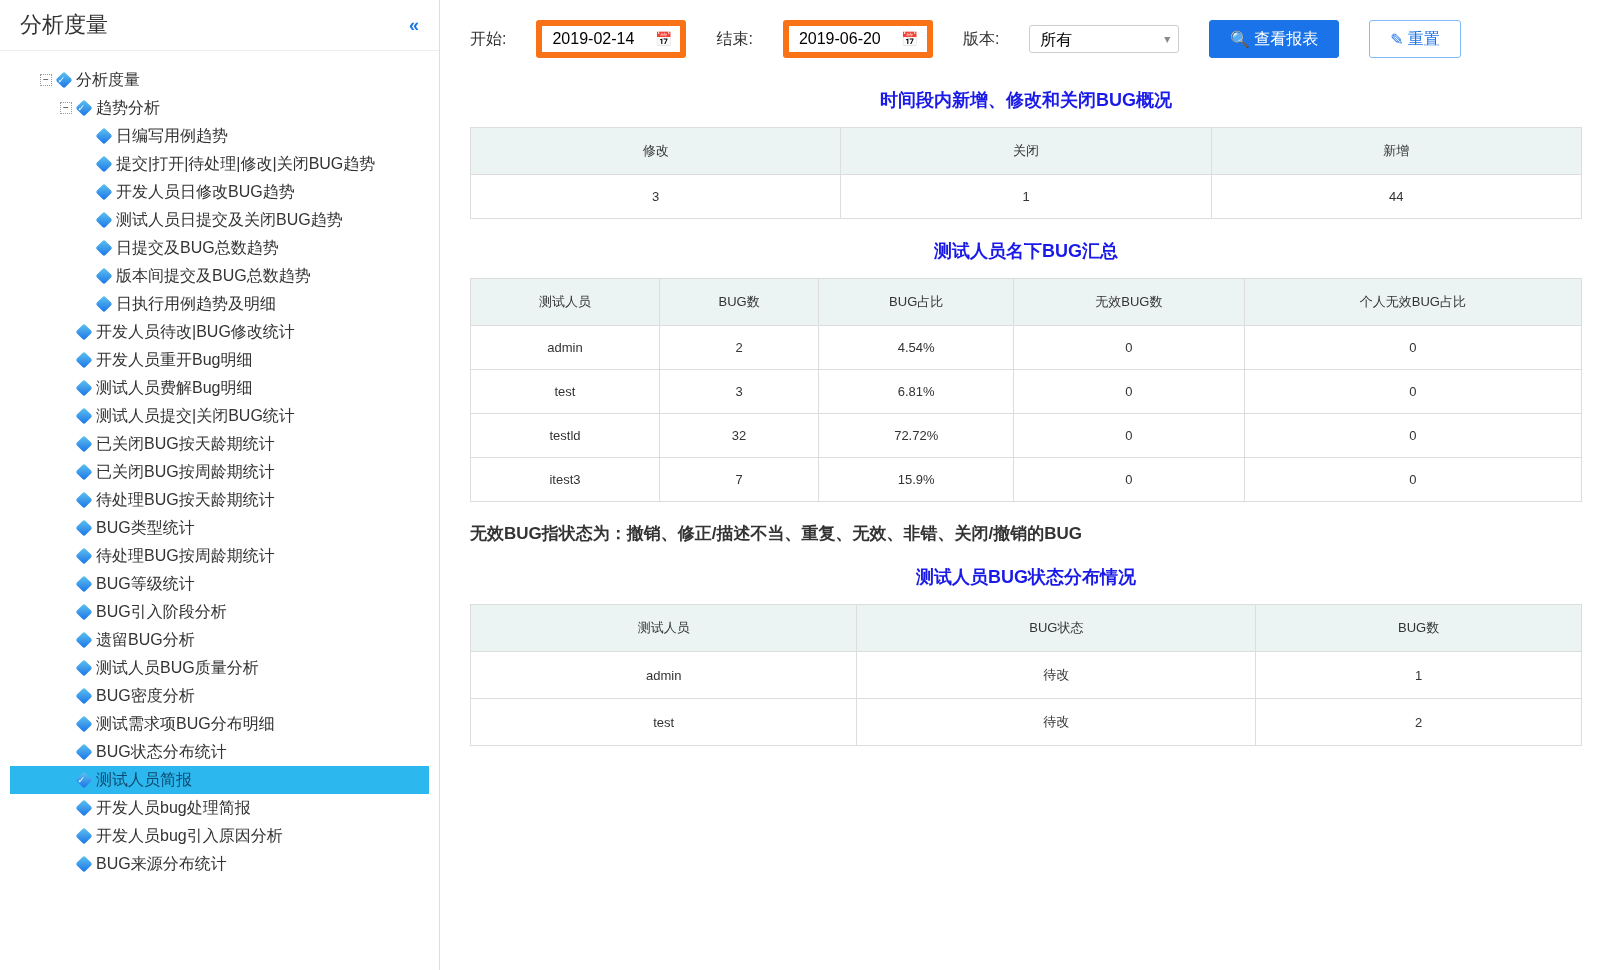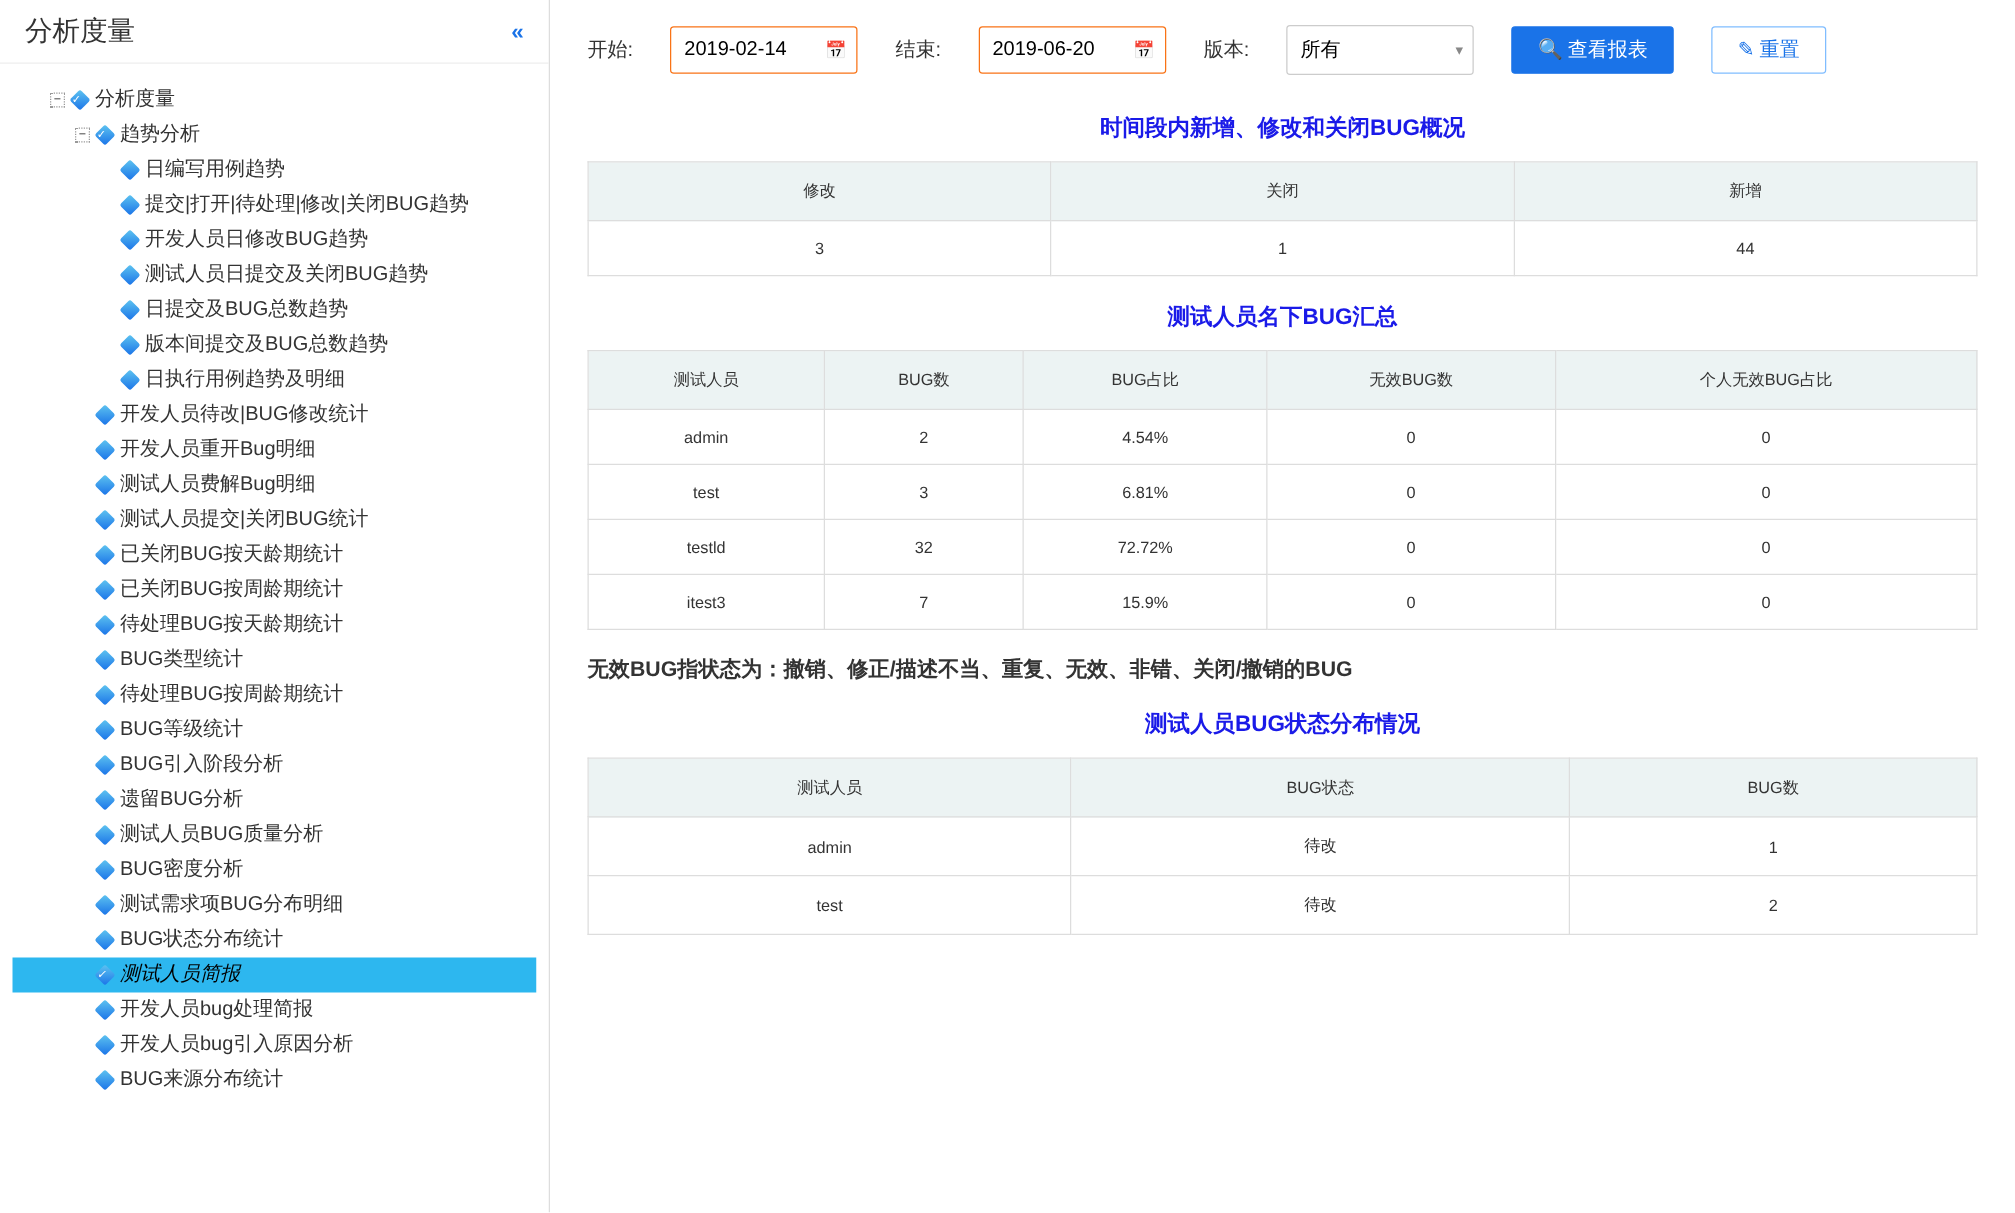--- a/index.html
+++ b/index.html
@@ -12,28 +12,28 @@
     .tree { padding: 15px 10px; }
     .tree-node { display: flex; align-items: center; padding: 2px 0; cursor: pointer; line-height: 1.5; }
     .tree-node .indent { display: inline-block; }
     .tree-toggle { width: 12px; height: 12px; border: 1px solid #999; display: inline-flex; align-items: center; justify-content: center; font-size: 10px; margin-right: 4px; flex-shrink: 0; line-height: 1; }
     .tree-toggle.dotted { border: 1px dotted #999; }
     .tree-spacer { width: 16px; display: inline-block; flex-shrink: 0; }
     .node-icon { width: 16px; height: 16px; margin-right: 4px; flex-shrink: 0; display: inline-flex; align-items: center; justify-content: center; }
     .diamond-icon { width: 12px; height: 12px; background: linear-gradient(135deg, #5ec4f0, #1a73e8); transform: rotate(45deg); border-radius: 2px; }
     .diamond-icon.check::after { content: "✓"; transform: rotate(-45deg); font-size: 9px; color: #fff; display: block; }
     .tree-label { white-space: nowrap; }
-    .tree-node.selected { background: #2db7ef; color: #000000; font-style: italic; }
+    .tree-node.selected { background: #2db7ef; color: #0c4a6e; }
     .main { flex: 1; padding: 20px 30px; overflow-y: auto; }
     .toolbar { display: flex; align-items: center; gap: 30px; margin-bottom: 30px; flex-wrap: wrap; }
     .field-label { color: #333; }
-    .date-input { width: 150px; height: 38px; border: 1px solid #f97316; border-radius: 3px; padding: 0 10px; position: relative; display: flex; align-items: center; }
+    .date-input { width: 150px; height: 38px; border: 6px solid #f97316; border-radius: 3px; padding: 0 10px; position: relative; display: flex; align-items: center; }
     .date-input input { border: none; outline: none; width: 100%; font-size: 16px; background: transparent; }
     .cal-icon { position: absolute; right: 8px; font-size: 14px; color: #d9534f; }
-    .select-wrap { width: 150px; height: 40px; border: 1px solid #ccc; border-radius: 3px; display: flex; align-items: center; padding: 0 10px; position: relative; }
+    .select-wrap { width: 150px; height: 28px; border: 1px solid #ccc; border-radius: 3px; display: flex; align-items: center; padding: 0 10px; position: relative; }
     .select-wrap select { border: none; outline: none; width: 100%; font-size: 16px; background: transparent; appearance: none; }
     .select-arrow { position: absolute; right: 8px; color: #888; font-size: 12px; pointer-events: none; }
     .btn { height: 38px; padding: 0 20px; border-radius: 3px; border: 1px solid; cursor: pointer; font-size: 16px; display: inline-flex; align-items: center; gap: 4px; }
     .btn-primary { background: #1a73e8; border-color: #1a73e8; color: #fff; }
     .btn-outline { background: #fff; border-color: #80bdff; color: #1a73e8; }
     .section-title { color: #1a1ae8; font-weight: bold; text-align: center; font-size: 18px; margin: 20px 0 15px 0; }
     table { width: 100%; border-collapse: collapse; margin-bottom: 20px; }
     th, td { border: 1px solid #ddd; padding: 14px 8px; text-align: center; font-size: 13px; }
     th { background: #ecf3f3; font-weight: normal; }
     .note-text { font-weight: bold; font-size: 17px; margin: 20px 0; }

